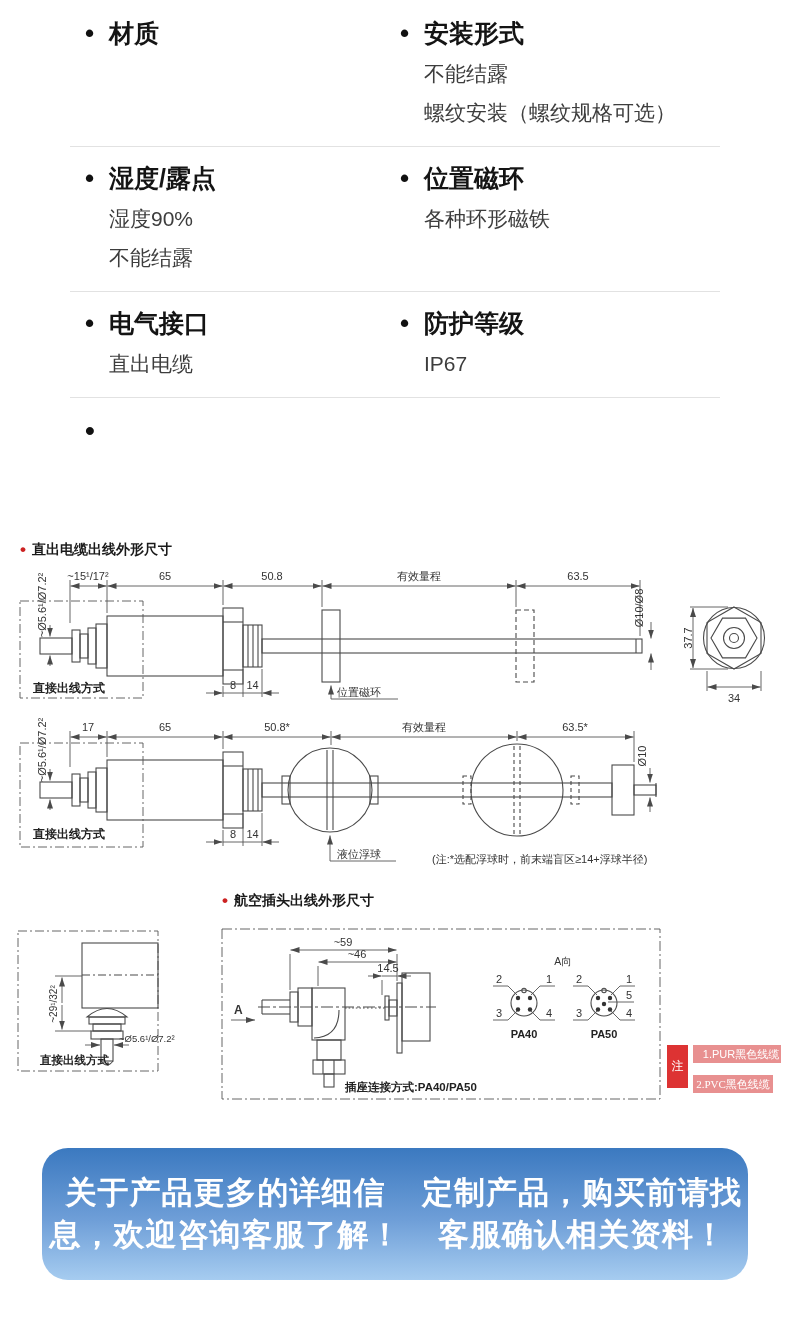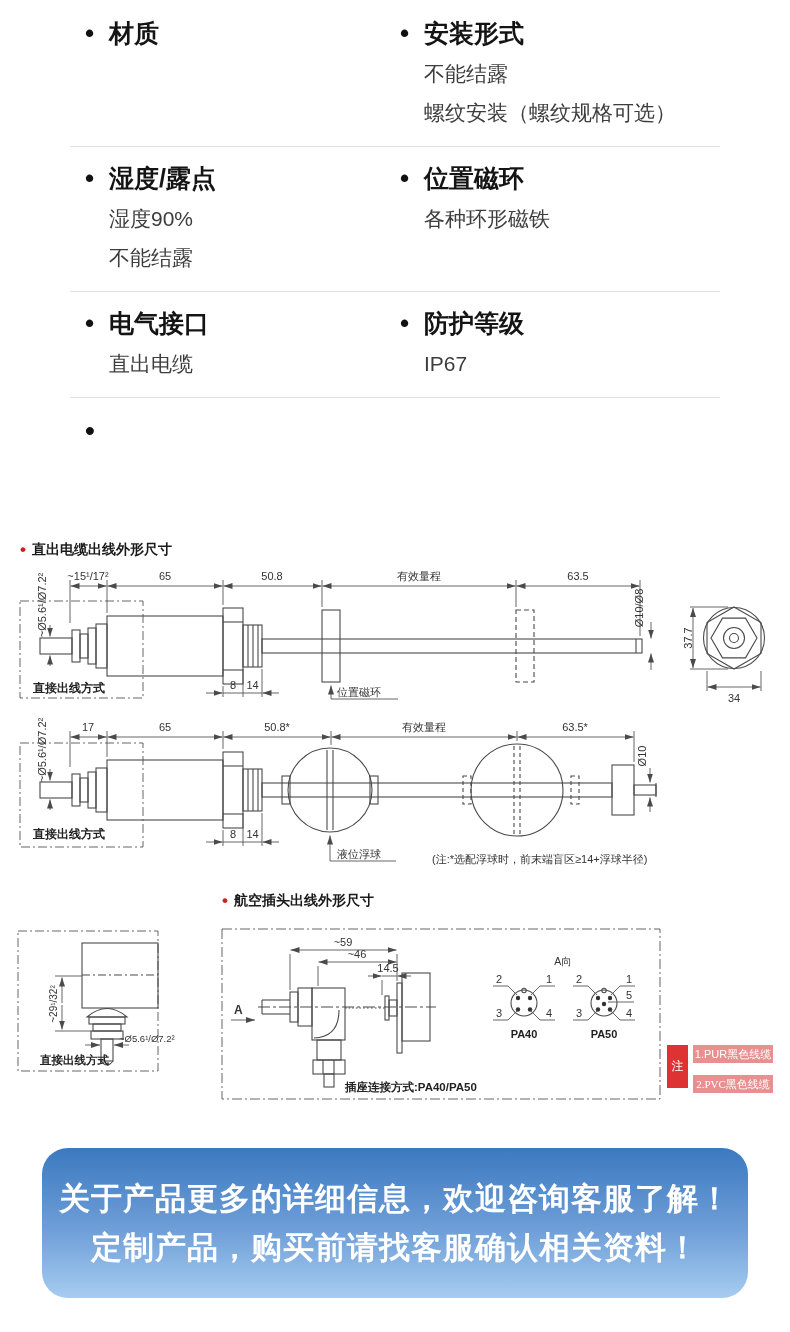--- a/index.html
+++ b/index.html
@@ -27,24 +27,24 @@
   .pt{stroke:#4a4a4a;stroke-width:1.1;fill:none;}
   .dm{stroke:#555;stroke-width:0.9;fill:none;}
   .dt{font-size:11px;}
   .lb{font-size:12px;font-weight:600;fill:#222;}
 
   
   .note-tab{position:absolute;left:667px;top:510px;width:21px;height:43px;background:#dd3333;color:#fff;font-size:12px;display:flex;align-items:center;justify-content:center;}
   .note-item{position:absolute;left:693px;width:80px;height:18px;background:#e89090;color:#fff;font-size:11px;line-height:18px;text-align:center;}
 
   
-  .footer-box{position:absolute;top:1148px;left:42px;width:706px;height:150px;border-radius:26px;
+  .footer-box{position:absolute;top:1148px;left:42px;width:706px;height:132px;border-radius:26px;
     background:linear-gradient(180deg,#3b79c0 0%,#6f9fd8 55%,#a6ccf0 100%);
     color:#fff;font-weight:bold;font-size:31px;letter-spacing:1px;
-    display:flex;flex-direction:column;align-items:center;justify-content:center;gap:7px;text-align:center;}
+    display:flex;flex-direction:row;align-items:center;justify-content:center;gap:7px;text-align:center;}
 </style>
 </head>
 <body>
 
 <div class="page">
 
   <div class="specs">
     <div class="spec-row">
       <div class="spec-col left">
         <div class="spec-h">
@@ -391,21 +391,21 @@
       <line class="dm" x1="390" y1="92" x2="416" y2="92"></line>
       <text class="dt" x="361" y="73" text-anchor="middle">2</text>
       <text class="dt" x="411" y="73" text-anchor="middle">1</text>
       <text class="dt" x="361" y="107" text-anchor="middle">3</text>
       <text class="dt" x="411" y="107" text-anchor="middle">4</text>
       <text class="dt" x="411" y="89" text-anchor="middle">5</text>
       <text class="lb" x="386" y="128" text-anchor="middle" style="font-size:11px">PA50</text>
     </svg>
 
     <div class="note-tab">注</div>
-    <div class="note-item" style="top:510px;">1.PUR黑色线缆</div>
+    <div class="note-item" style="top:510px;padding-left:8px;">1.PUR黑色线缆</div>
     <div class="note-item" style="top:540px;font-family:Liberation Serif, serif;">2.PVC黑色线缆</div>
   </div>
 
   <div class="footer-box">
     <div>关于产品更多的详细信息，欢迎咨询客服了解！</div>
     <div>定制产品，购买前请找客服确认相关资料！</div>
   </div>
 
 </div>
 

